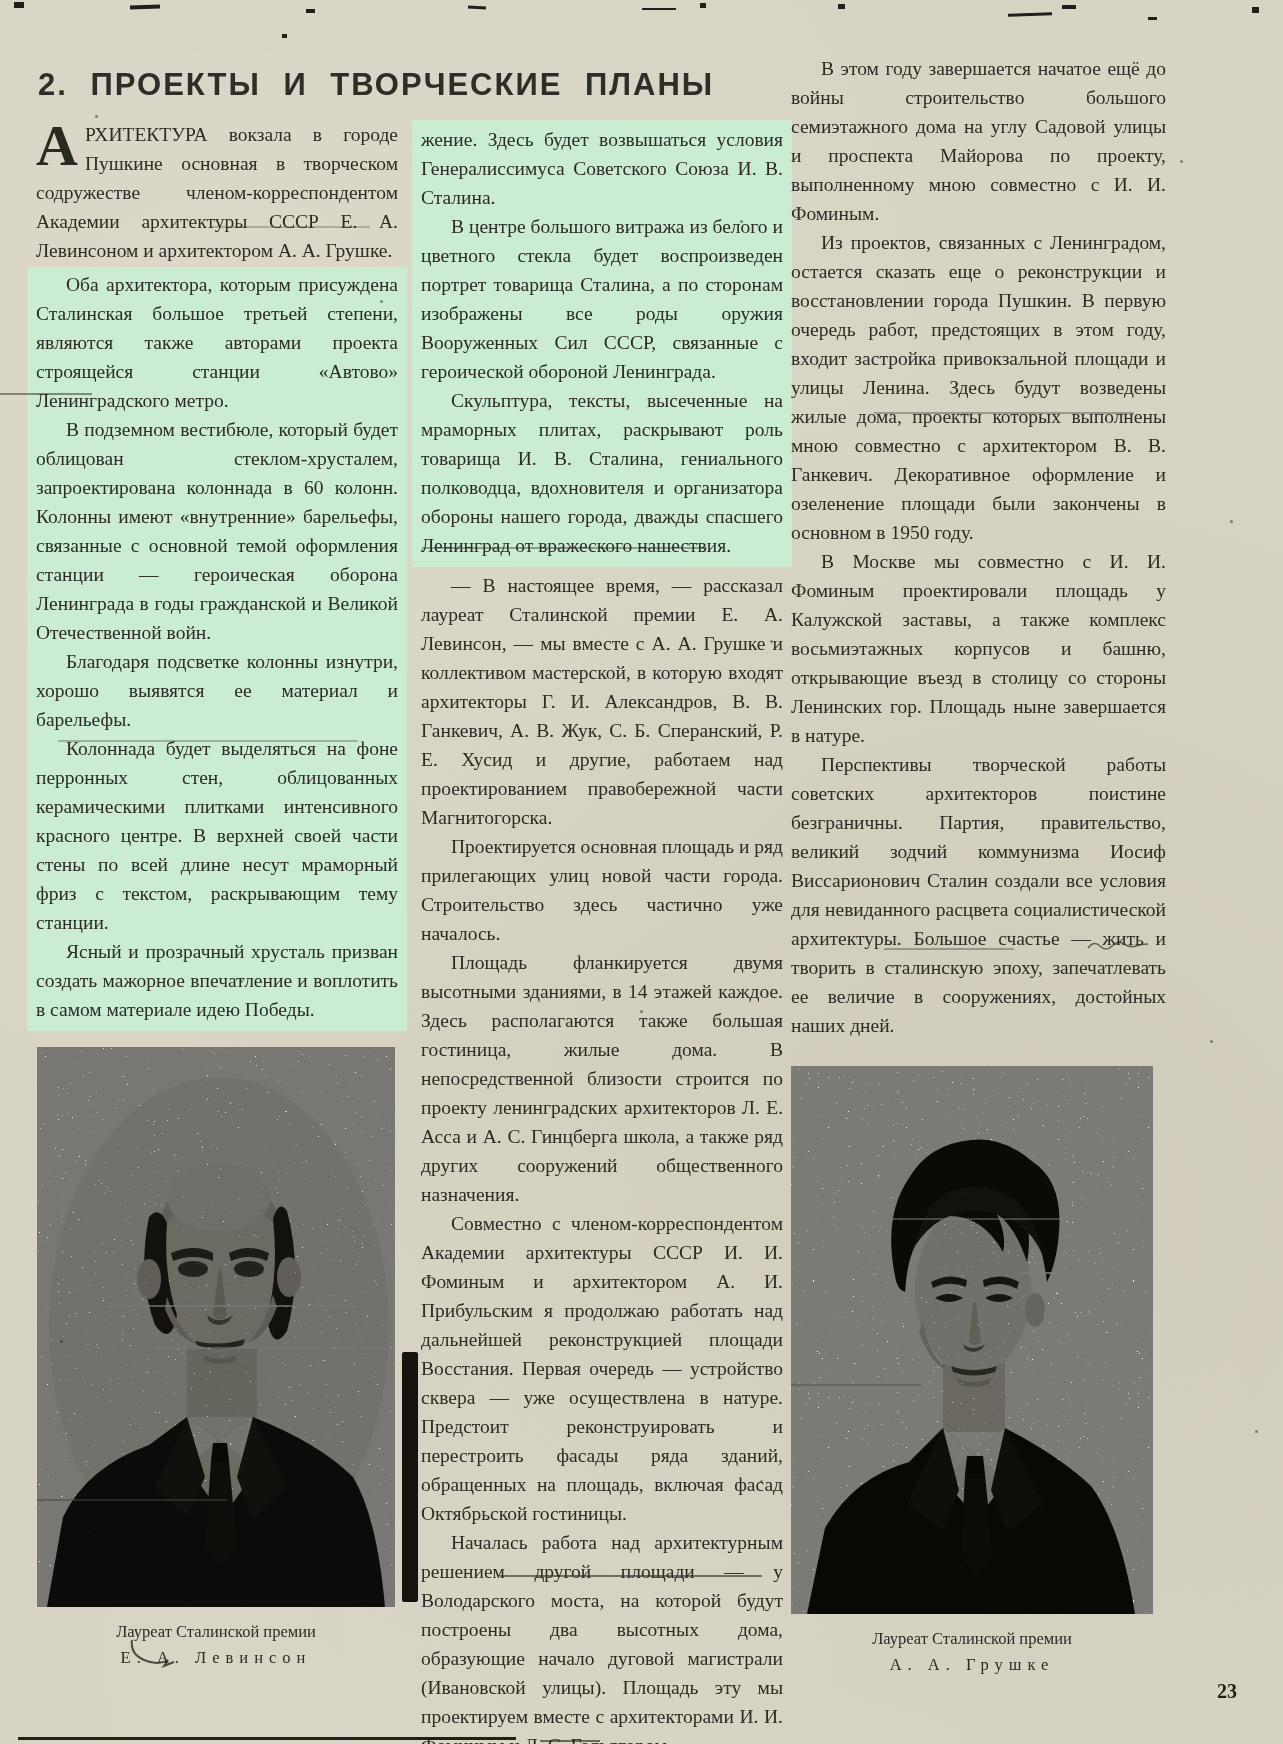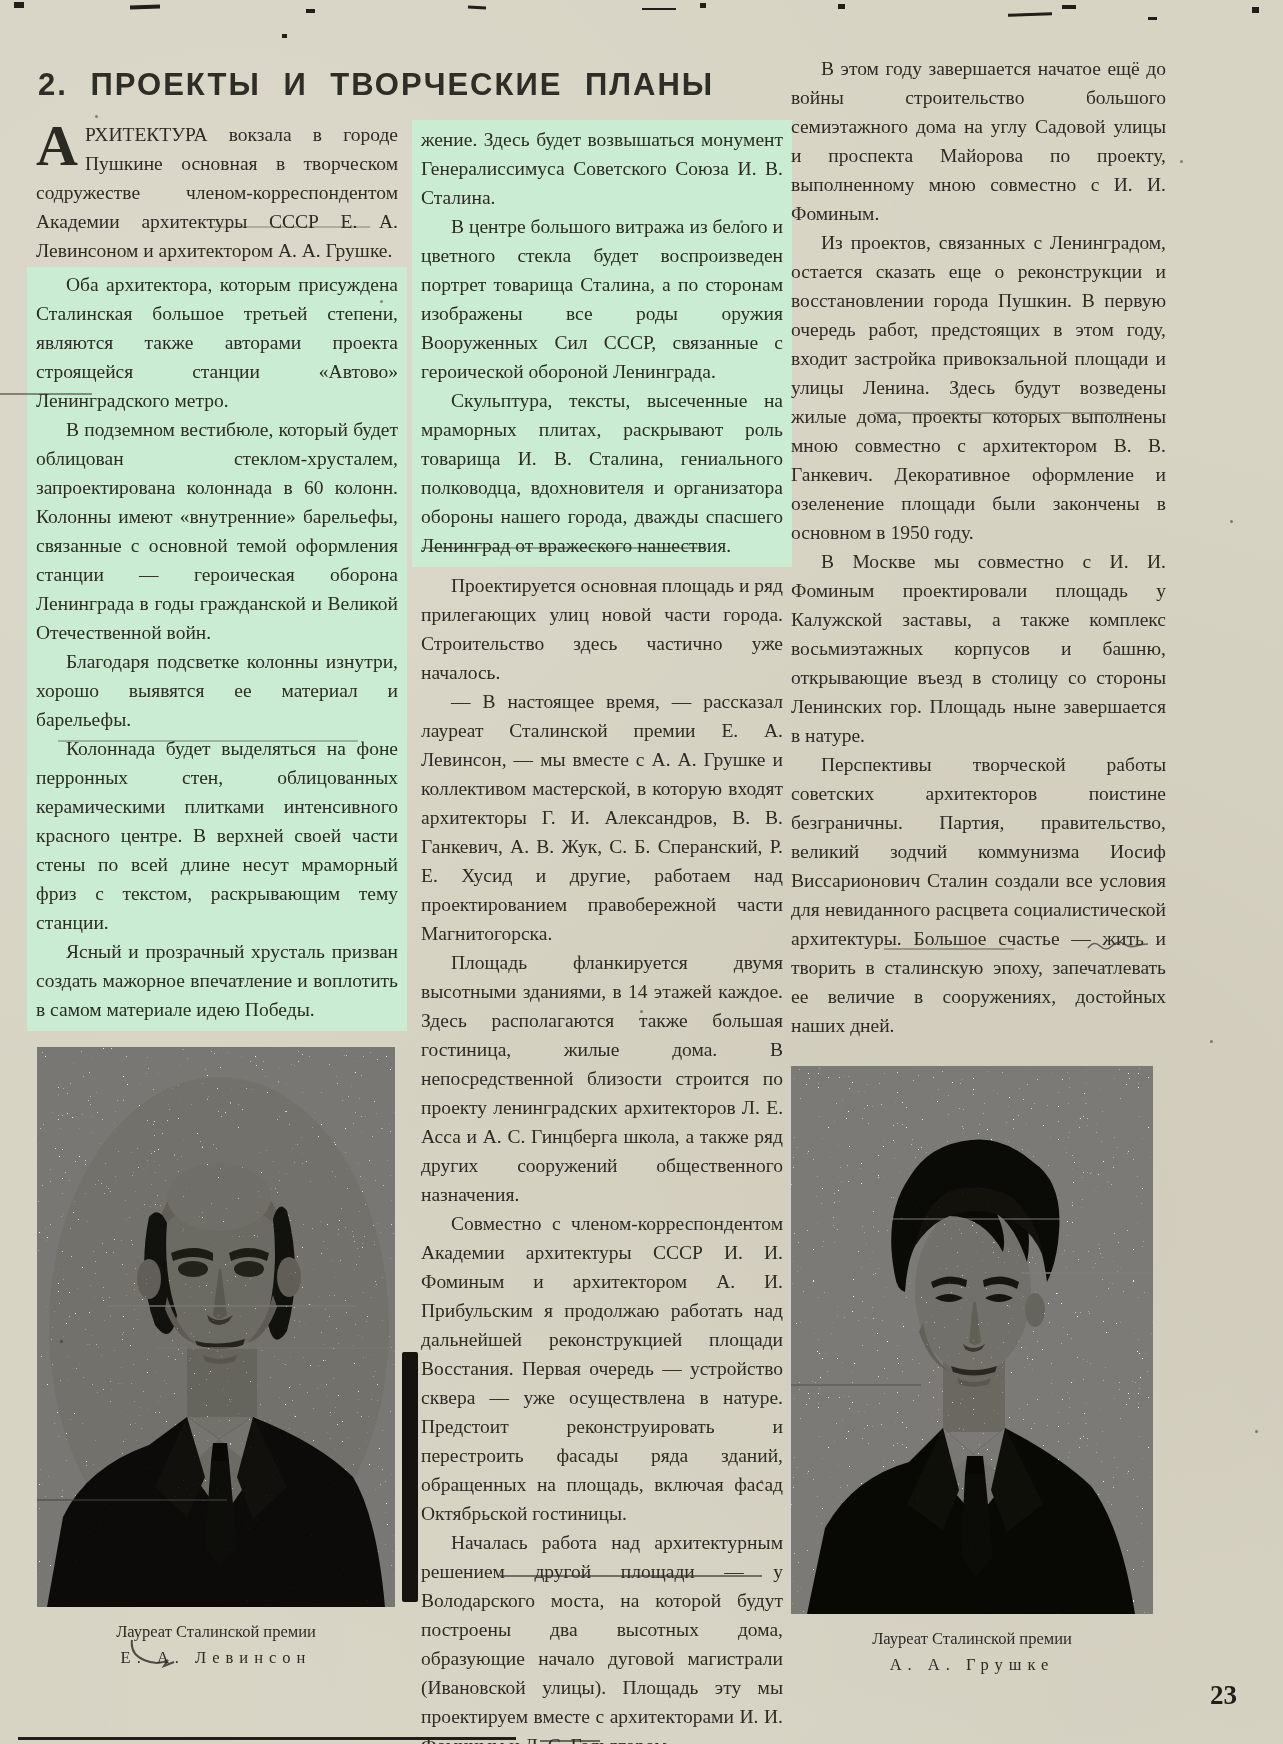--- a/index.html
+++ b/index.html
@@ -36,21 +36,21 @@
   #col2 .hl-block { margin-top:0; padding-top:5px; }
   #col2 .body-paras { margin-top:4px; }
   .photo-figure { margin:16px 0 0 0; }
   #col1 .photo-figure { width:358px; margin-left:1px; margin-top:16px; }
   #col3 .photo-figure { width:362px; margin-top:26px; }
   .photo-figure svg { display:block; }
   .photo-caption { text-align:center; margin-top:12px; font-size:16.5px; font-weight:400; line-height:26px; color:#2c2b25; }
   .caption-name { letter-spacing:6px; }
   .page-number {
     position:absolute; right:46px; top:1680px;
-    font-size:27px; font-weight:700; color:#1f1e1a;
+    font-size:20px; font-weight:700; color:#1f1e1a;
   }
   .art { position:absolute; background:#201f19; }
   .scr { position:absolute; background:#2d2b24; height:2px; }
   .dot { position:absolute; width:3px; height:3px; border-radius:50%; background:#26251f; opacity:.5; }
 </style>
 </head>
 <body>
 
 <div class="page">
 
@@ -124,27 +124,27 @@
       </svg>
       <figcaption class="photo-caption">
         <div>Лауреат Сталинской премии</div>
         <div class="caption-name">Е. А. Левинсон</div>
       </figcaption>
     </figure>
   </div>
 
   <div class="col" id="col2">
     <div class="hl-block">
-      <p class="para" style="text-indent:0;">жение. Здесь будет возвышаться монумент Генералиссимуса Советского Союза И. В. Сталина.</p>
+      <p class="para" style="text-indent:0;">жение. Здесь будет возвышаться условия Генералиссимуса Советского Союза И. В. Сталина.</p>
       <p class="para">В центре большого витража из белого и цветного стекла будет воспроизведен портрет товарища Сталина, а по сторонам изображены все роды оружия Вооруженных Сил СССР, связанные с героической обороной Ленинграда.</p>
       <p class="para">Скульптура, тексты, высеченные на мраморных плитах, раскрывают роль товарища И. В. Сталина, гениального полководца, вдохновителя и организатора обороны нашего города, дважды спасшего Ленинград от вражеского нашествия.</p>
     </div>
     <div class="body-paras">
+      <p class="para">— В настоящее время, — рассказал лауреат Сталинской премии Е. А. Левинсон, — мы вместе с А. А. Грушке и коллективом мастерской, в которую входят архитекторы Г. И. Александров, В. В. Ганкевич, А. В. Жук, С. Б. Сперанский, Р. Е. Хусид и другие, работаем над проектированием правобережной части Магнитогорска.</p>
       <p class="para">Проектируется основная площадь и ряд прилегающих улиц новой части города. Строительство здесь частично уже началось.</p>
-      <p class="para">— В настоящее время, — рассказал лауреат Сталинской премии Е. А. Левинсон, — мы вместе с А. А. Грушке и коллективом мастерской, в которую входят архитекторы Г. И. Александров, В. В. Ганкевич, А. В. Жук, С. Б. Сперанский, Р. Е. Хусид и другие, работаем над проектированием правобережной части Магнитогорска.</p>
       <p class="para">Площадь фланкируется двумя высотными зданиями, в 14 этажей каждое. Здесь располагаются также большая гостиница, жилые дома. В непосредственной близости строится по проекту ленинградских архитекторов Л. Е. Асса и А. С. Гинцберга школа, а также ряд других сооружений общественного назначения.</p>
       <p class="para">Совместно с членом-корреспондентом Академии архитектуры СССР И. И. Фоминым и архитектором А. И. Прибульским я продолжаю работать над дальнейшей реконструкцией площади Восстания. Первая очередь — устройство сквера — уже осуществлена в натуре. Предстоит реконструировать и перестроить фасады ряда зданий, обращенных на площадь, включая фасад Октябрьской гостиницы.</p>
       <p class="para">Началась работа над архитектурным решением другой площади — у Володарского моста, на которой будут построены два высотных дома, образующие начало дуговой магистрали (Ивановской улицы). Площадь эту мы проектируем вместе с архитекторами И. И. Фоминым и Д. С. Гольдгором.</p>
     </div>
   </div>
 
   <div class="col" id="col3">
     <p class="para">В этом году завершается начатое ещё до войны строительство большого семиэтажного дома на углу Садовой улицы и проспекта Майорова по проекту, выполненному мною совместно с И. И. Фоминым.</p>
     <p class="para">Из проектов, связанных с Ленинградом, остается сказать еще о реконструкции и восстановлении города Пушкин. В первую очередь работ, предстоящих в этом году, входит застройка привокзальной площади и улицы Ленина. Здесь будут возведены жилые дома, проекты которых выполнены мною совместно с архитектором В. В. Ганкевич. Декоративное оформление и озеленение площади были закончены в основном в 1950 году.</p>
     <p class="para">В Москве мы совместно с И. И. Фоминым проектировали площадь у Калужской заставы, а также комплекс восьмиэтажных корпусов и башню, открывающие въезд в столицу со стороны Ленинских гор. Площадь ныне завершается в натуре.</p>

